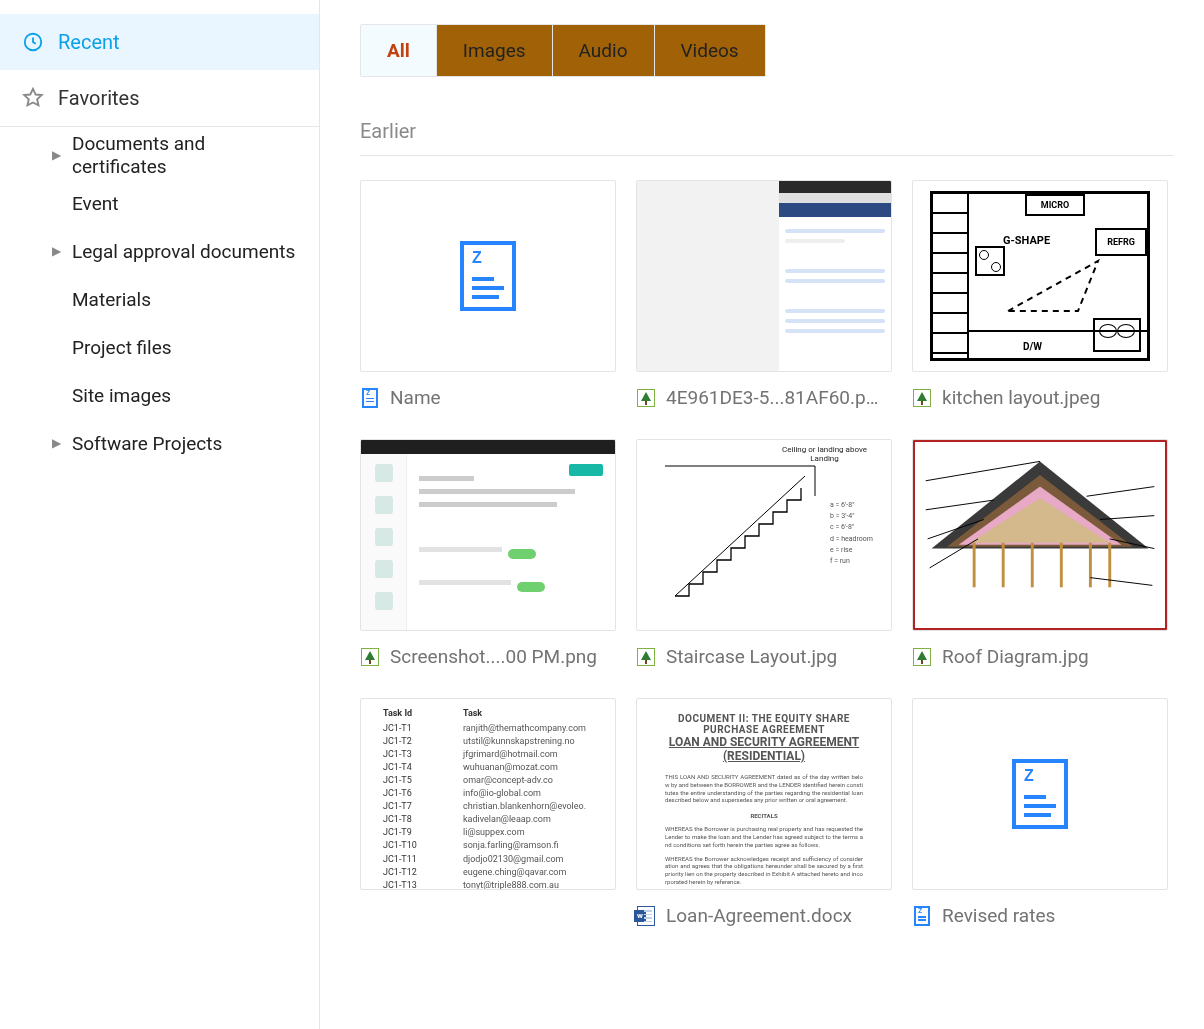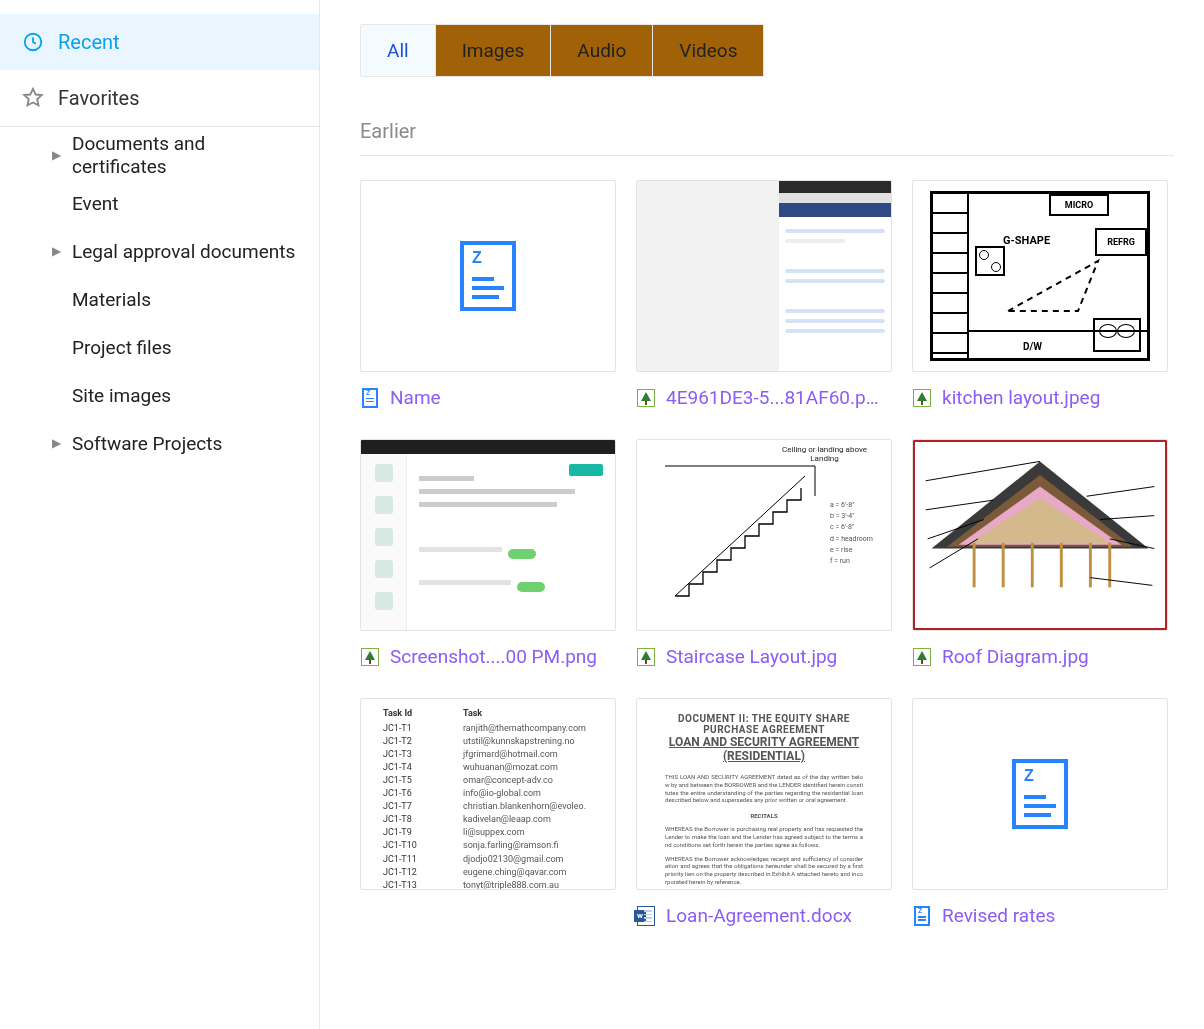--- a/index.html
+++ b/index.html
@@ -89,22 +89,23 @@
     .tab {
       padding: 14px 26px;
       font-size: 19px;
       color: #222;
       border-right: 1px solid #e6e6e6;
       cursor: pointer;
       background:#a16207;
     }
     .tab:last-child { border-right: none; }
     .tab.active {
-      color: #1d4ed8;
+      color: #c2410c;
       background: #f3fbff;
+      font-weight: bold;
     }
     .section-label {
       margin-top: 42px;
       font-size: 20px;
       color: #8a8a8a;
       padding-bottom: 12px;
       border-bottom: 1px solid #e6e6e6;
     }
     .grid {
       display: grid;
@@ -129,21 +130,21 @@
       justify-content: center;
       overflow: hidden;
       position: relative;
     }
     .caption {
       display: flex;
       align-items: center;
       gap: 10px;
       margin-top: 14px;
       font-size: 19px;
-      color: #8b5cf6;
+      color: #737373;
     }
     .caption .ficon { width: 20px; height: 20px; flex:0 0 20px; display:flex; align-items:center; justify-content:center;}
     .caption .fname { white-space: nowrap; overflow: hidden; text-overflow: ellipsis; max-width: 220px;}
 
     
     
     .zdoc {
       width: 56px; height: 70px; border: 4px solid #2684ff; position: relative;
     }
     .zdoc::before {
@@ -191,21 +192,21 @@
     .t-png1 .bar1 { height:12px; background:#2a2a2a;}
     .t-png1 .bar2 { height:10px; background:#e0e0e0;}
     .t-png1 .bar3 { height:14px; background:#2d4a82;}
     .t-png1 .body { flex:1; padding:6px 6px; background:#fff;}
     .t-png1 .body div { height:4px; background:#d6e2f5; margin:6px 0; border-radius:2px;}
     .t-png1 .body div:nth-child(2){ background:#eee; width:60%;}
     .t-png1 .body div.sp { height:14px; background:transparent;}
 
     
     .t-kitchen { width:220px; height:170px; border:3px solid #000; position:relative; font-size:9px; font-weight:700; color:#000;}
-    .t-kitchen .micro { position:absolute; right:38px; top:0; width:60px; height:22px; border:2px solid #000; display:flex; align-items:center; justify-content:center;}
+    .t-kitchen .micro { position:absolute; right:62px; top:0; width:60px; height:22px; border:2px solid #000; display:flex; align-items:center; justify-content:center;}
     .t-kitchen .refrg { position:absolute; right:0; top:34px; width:52px; height:28px; border:2px solid #000; display:flex; align-items:center; justify-content:center;}
     .t-kitchen .gshape { position:absolute; top:40px; left:70px; font-size:11px;}
     .t-kitchen .dw { position:absolute; bottom:6px; left:90px; font-size:10px;}
     .t-kitchen .left-col { position:absolute; left:0; top:0; bottom:0; width:36px; border-right:2px solid #000;
       background: repeating-linear-gradient(to bottom, transparent 0 18px, #000 18px 20px);}
     .t-kitchen .stove { position:absolute; left:42px; top:52px; width:30px; height:30px; border:2px solid #000;}
     .t-kitchen .stove::before,.t-kitchen .stove::after { content:""; position:absolute; width:8px; height:8px; border:1.5px solid #000; border-radius:50%;}
     .t-kitchen .stove::before { left:2px; top:2px;}
     .t-kitchen .stove::after { right:2px; bottom:2px;}
     .t-kitchen .tri { position:absolute; left:70px; top:62px; width:110px; height:60px;}

